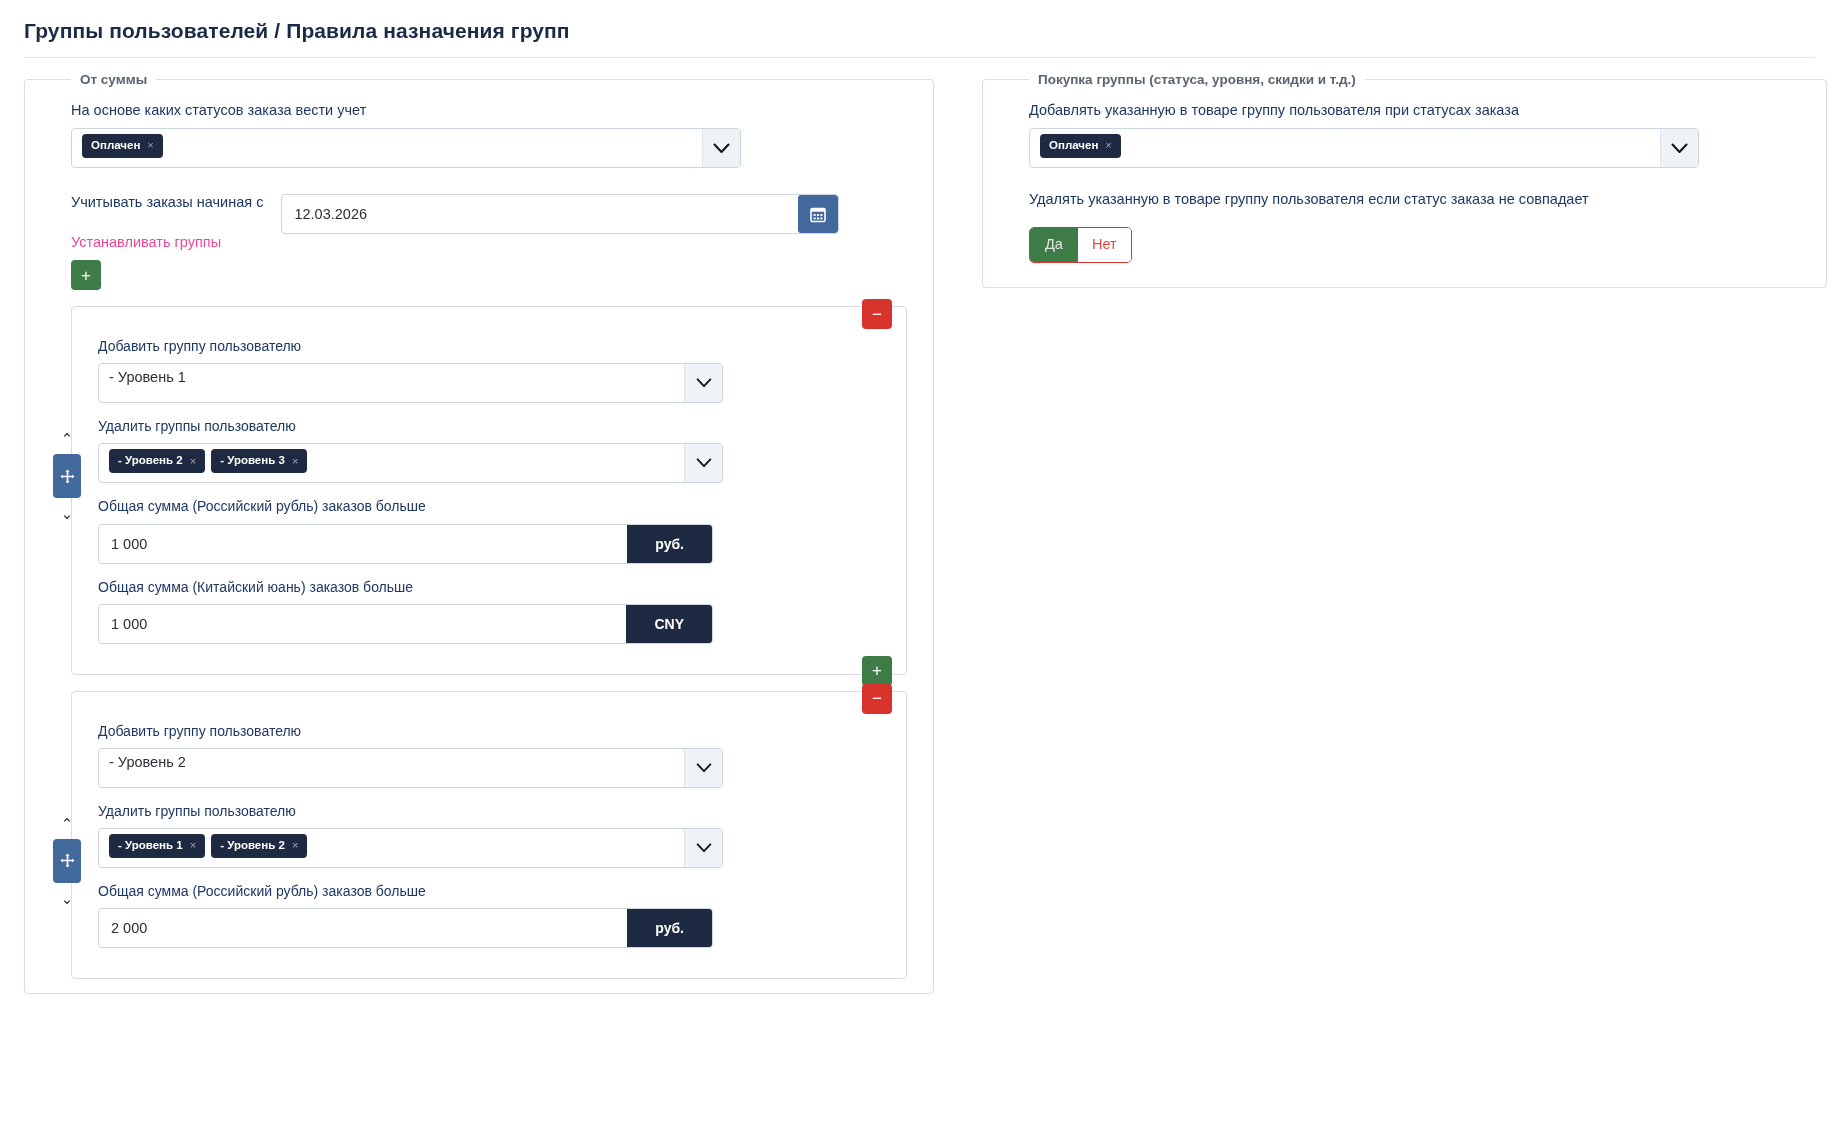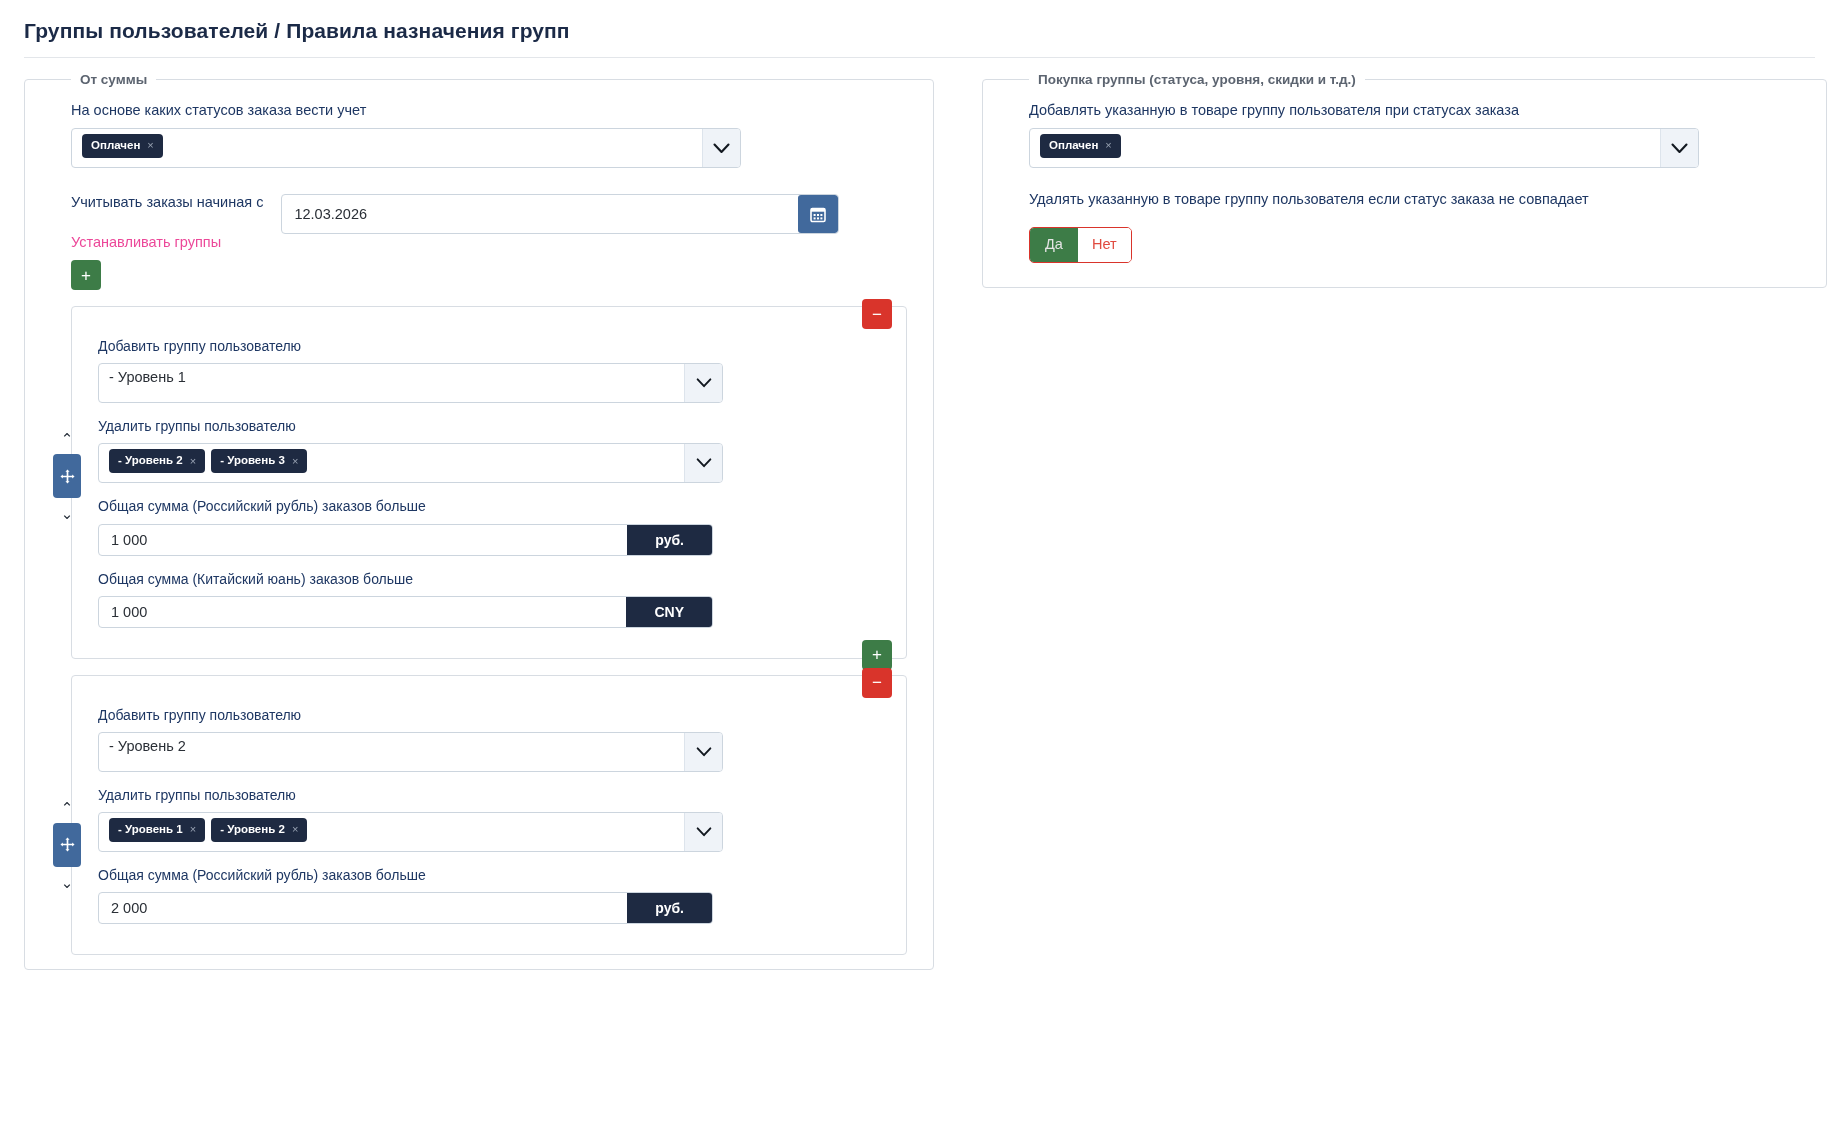--- a/index.html
+++ b/index.html
@@ -211,21 +211,21 @@
   }
   .rule-field { margin-bottom: 14px; }
   .rule-field:last-of-type { margin-bottom: 0; }
   .rule-card .select-shell { width: 625px; }
 
   
   .amount-field {
     display: flex;
     align-items: stretch;
     width: 615px;
-    height: 32px;
+    height: 40px;
     border: 1px solid #ccd5de;
     border-radius: 4px;
     overflow: hidden;
     background: #fff;
   }
   .amount-field input {
     flex: 1 1 auto;
     border: 0;
     outline: none;
     padding: 0 12px;

